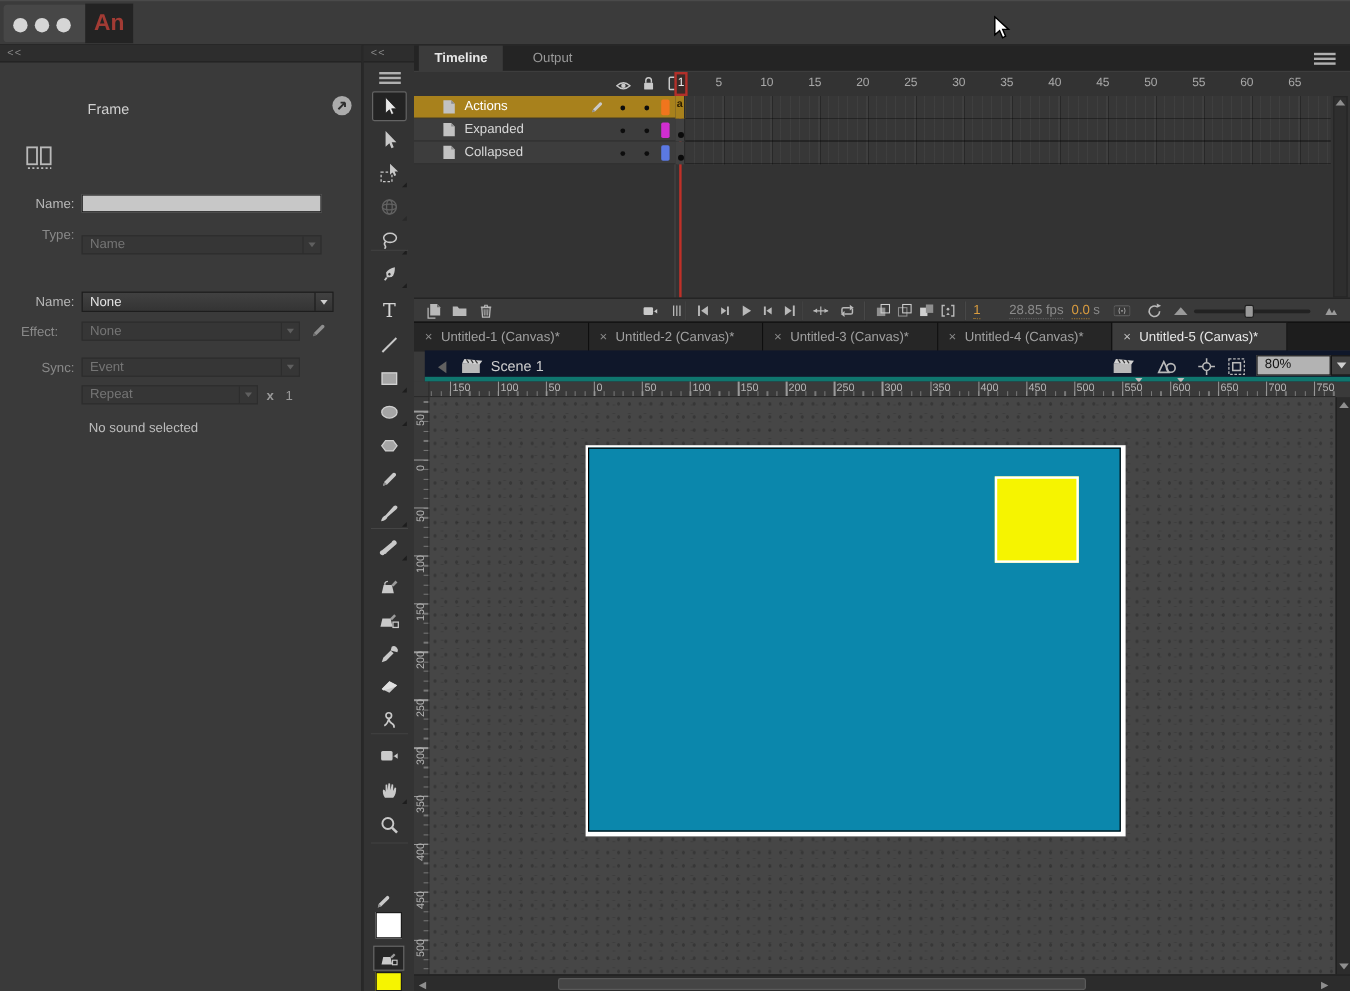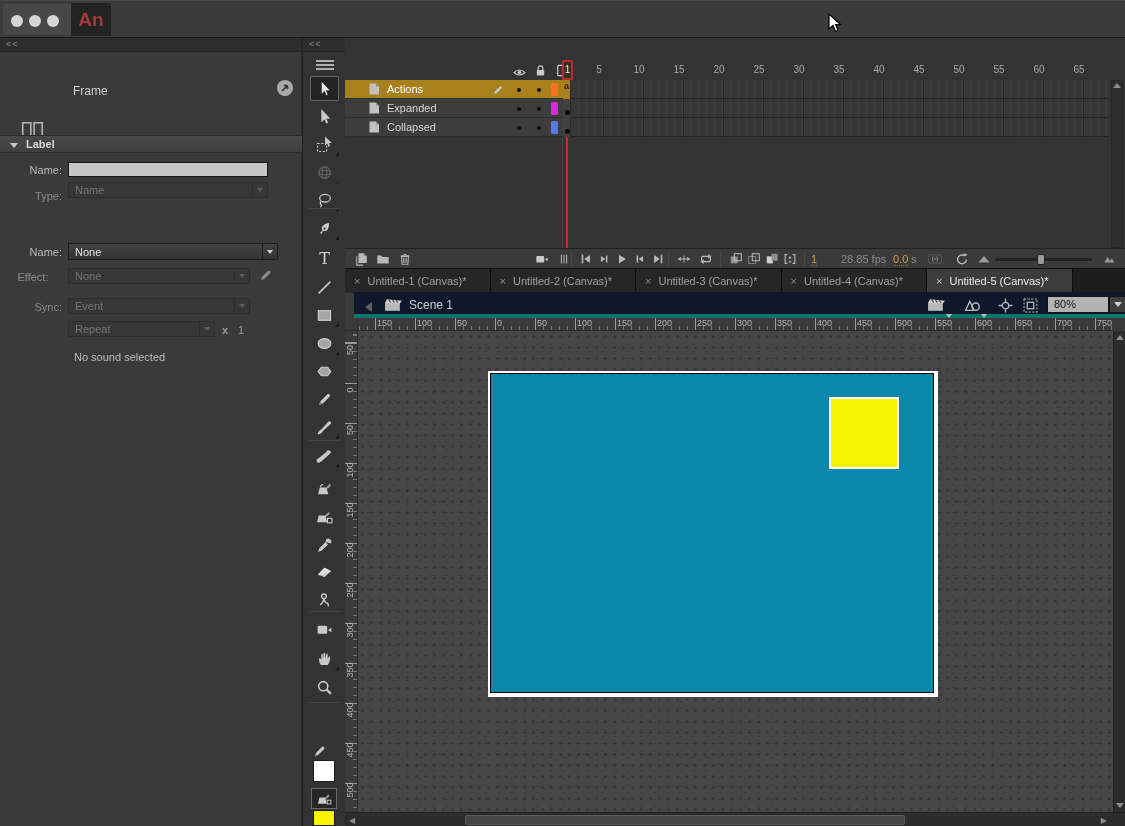--- a/index.html
+++ b/index.html
@@ -180,28 +180,24 @@
         </svg>
     </div>
     <div class="abs lbl" style="left:73px; top:46px; font-size:12px; color:#d0d0d0;">Frame</div>
     <div class="abs" style="left:276px; top:41px;">
       <svg width="18" height="18" viewBox="0 0 18 18">
           <circle cx="9" cy="9" r="8" fill="#ababab"></circle>
           <path d="M6 12 L11.5 6.5 M11.5 6.5 L7.8 6.5 M11.5 6.5 L11.5 10.2" stroke="#2e2e2e" stroke-width="1.6" fill="none"></path>
         </svg>
     </div>
 
-    <div class="section-header" style="top:97px;">
-      <div class="tri-down"></div>
-      <span>Label</span>
-    </div>
     <div class="row-label" style="left:4px; top:126px;">Name:</div>
     <input class="text-input" style="left: 68px; top: 124px; width: 200px;" value="">
     <div class="row-label dis" style="left:4px; top:152px;">Type:</div>
-    <div class="dd off" style="left:68px; top:144px; width:200px;">
+    <div class="dd off" style="left:68px; top:158px; width:200px;">
       <span class="dd-text">Name</span>
       <span class="dd-btn">
           <span class="car"></span>
         </span>
     </div>
 
     <div class="row-label" style="left:4px; top:208px;">Name:</div>
     <div class="dd on" style="left:68px; top:205px; width:210px; height:17px;">
       <span class="dd-text">None</span>
       <span class="dd-btn">
@@ -400,20 +396,29 @@
       <svg width="15" height="15" viewBox="0 0 16 16">
           <path d="M2.5 7 L9 7 L10.5 13.5 L1 13.5 Z" fill="#c9c9c9"></path>
           <path d="M8.5 7.2 L12 3.8 L13.4 5.2 L10.3 8.2" fill="#9a9a9a"></path>
           <rect x="10.8" y="9.8" width="4" height="4" fill="none" stroke="#c9c9c9"></rect>
         </svg>
     </div>
     <div class="abs" style="left: 10px; top: 772px; width: 22px; height: 16px; border: 1px solid rgb(28, 28, 28); background: rgb(246, 244, 0);" id="fill-swatch"></div>
   </div>
 
   <div id="timeline" class="abs">
+    <div id="tl-tabbar">
+      <div class="hamburger" style="right:12px; top:4px;">
+          <span></span>
+          <span></span>
+          <span></span>
+        </div>
+    <div class="tl-tab active" style="left: 4px;">Timeline</div>
+        <div class="tl-tab" style="left: 86px;">Output</div>
+      </div>
     <div id="tl-header">
       <div class="abs" style="left:168px; top:4px;">
         <svg width="13" height="11" viewBox="0 0 14 12">
             <path d="M1 6 Q7 0.5 13 6 Q7 11.5 1 6 Z" fill="none" stroke="#c9c9c9" stroke-width="1.2"></path>
             <circle cx="7" cy="6" r="2" fill="#c9c9c9"></circle>
           </svg>
       </div>
       <div class="abs" style="left:189px; top:3px;">
         <svg width="13" height="13" viewBox="0 0 14 14">
             <rect x="3" y="6.5" width="8" height="6" rx="0.8" fill="#c9c9c9"></rect>

